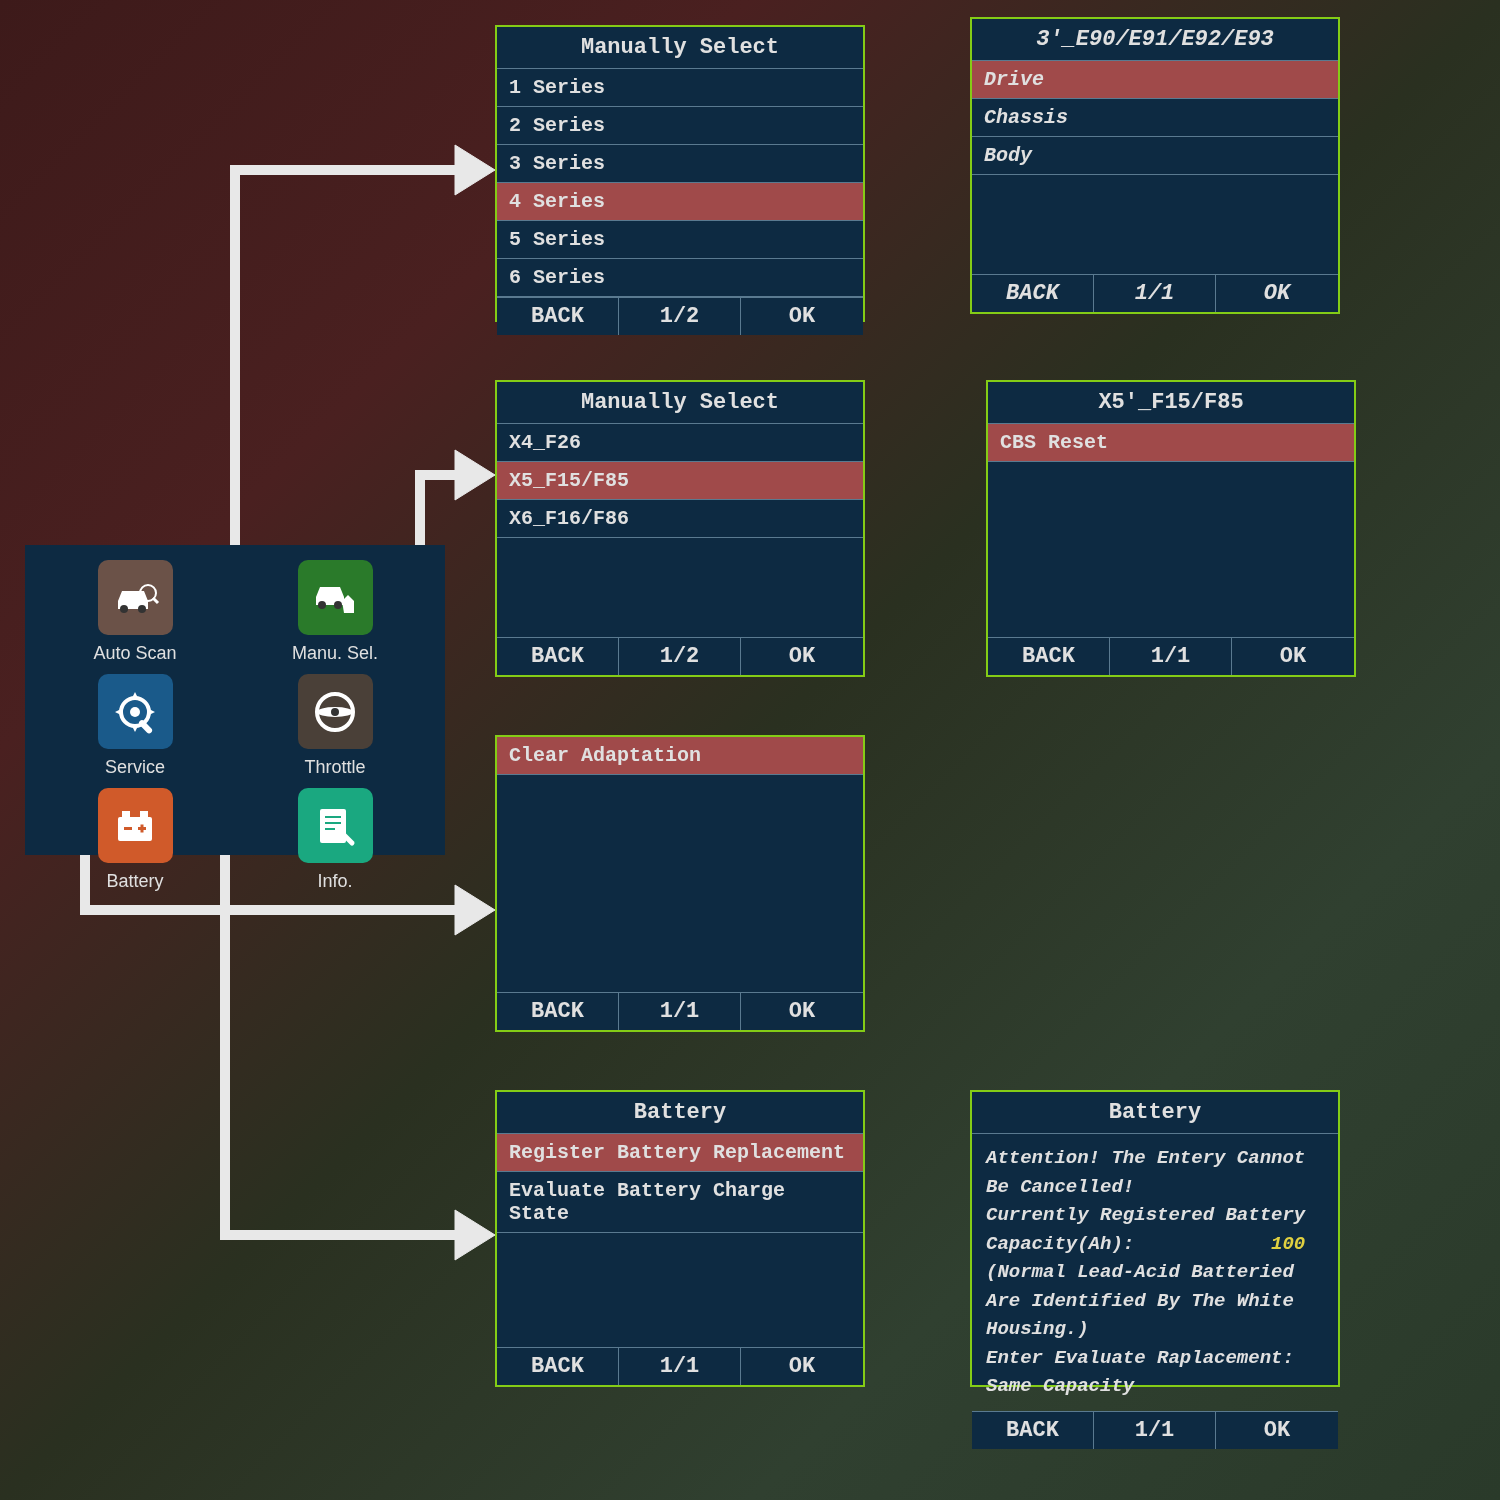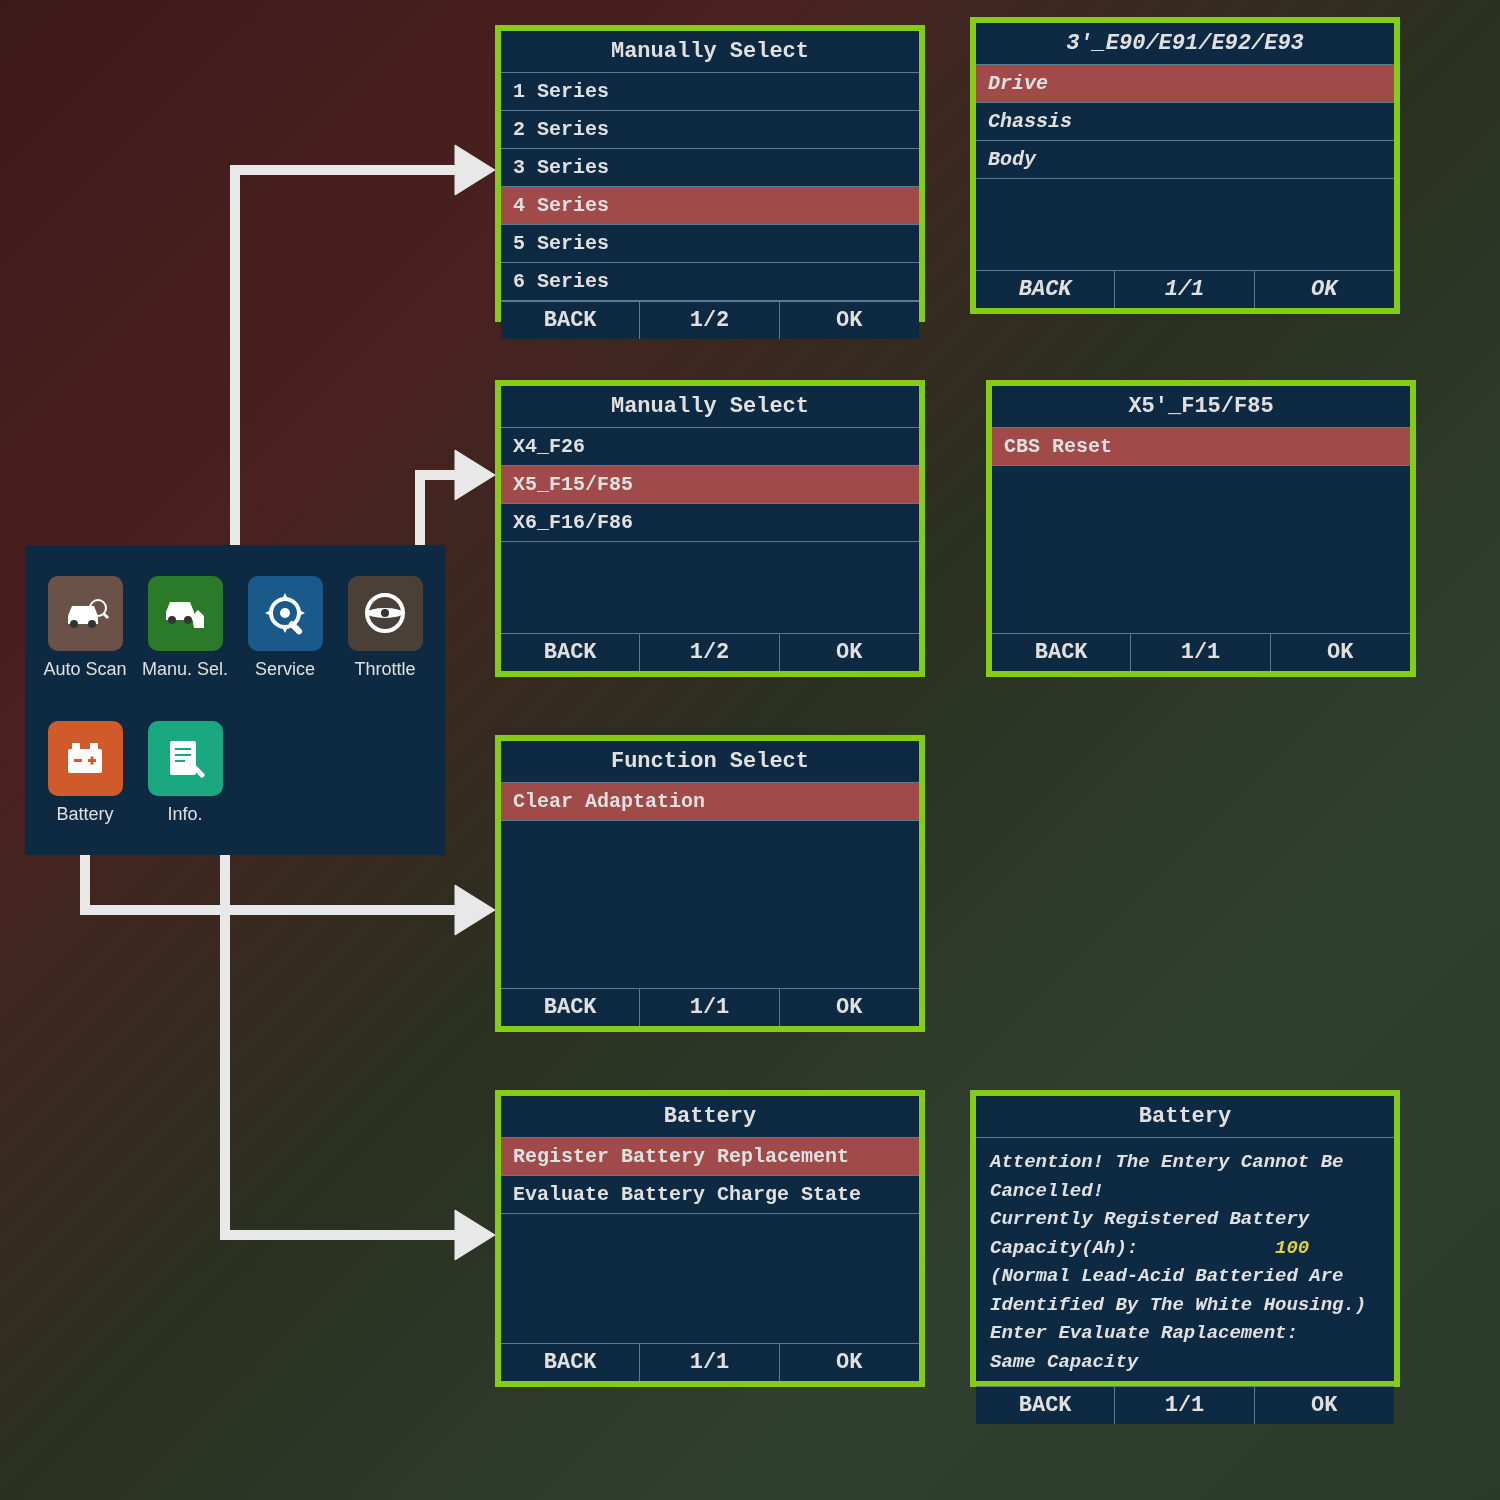--- a/index.html
+++ b/index.html
@@ -14,21 +14,21 @@
 
   
   .menu-panel {
     position: absolute;
     left: 25px;
     top: 545px;
     width: 420px;
     height: 310px;
     background: #0d2a42;
     display: grid;
-    grid-template-columns: repeat(4, 1fr);
+    grid-template-columns: repeat(2, 1fr);
     grid-template-rows: repeat(2, 1fr);
     padding: 15px;
     gap: 10px;
   }
   .menu-item {
     display: flex;
     flex-direction: column;
     align-items: center;
     justify-content: center;
   }
@@ -50,22 +50,22 @@
   .icon-manusel { background: #2a7a2a; }
   .icon-service { background: #1a5a8a; }
   .icon-throttle { background: #4a4038; }
   .icon-battery { background: #d05a2a; }
   .icon-info { background: #1aa880; }
 
   
   .screen {
     position: absolute;
     background: #0d2a42;
-    border: 6px solid #84cc16;
-    width: 430px;
+    border: 2px solid #84cc16;
+    width: 370px;
     display: flex;
     flex-direction: column;
   }
   .screen-title {
     text-align: center;
     color: #e0e0e0;
     font-size: 22px;
     font-weight: bold;
     padding: 8px 0;
     border-bottom: 1px solid #5a7a90;
@@ -271,21 +271,20 @@
     <div class="screen-row selected">CBS Reset</div>
   </div>
   <div class="screen-footer">
     <div class="footer-cell">BACK</div>
     <div class="footer-cell">1/1</div>
     <div class="footer-cell">OK</div>
   </div>
 </div>
 
 <div class="screen" id="screen5">
-  <div class="screen-title">Function Select</div>
   <div class="screen-body">
     <div class="screen-row selected">Clear Adaptation</div>
   </div>
   <div class="screen-footer">
     <div class="footer-cell">BACK</div>
     <div class="footer-cell">1/1</div>
     <div class="footer-cell">OK</div>
   </div>
 </div>
 

